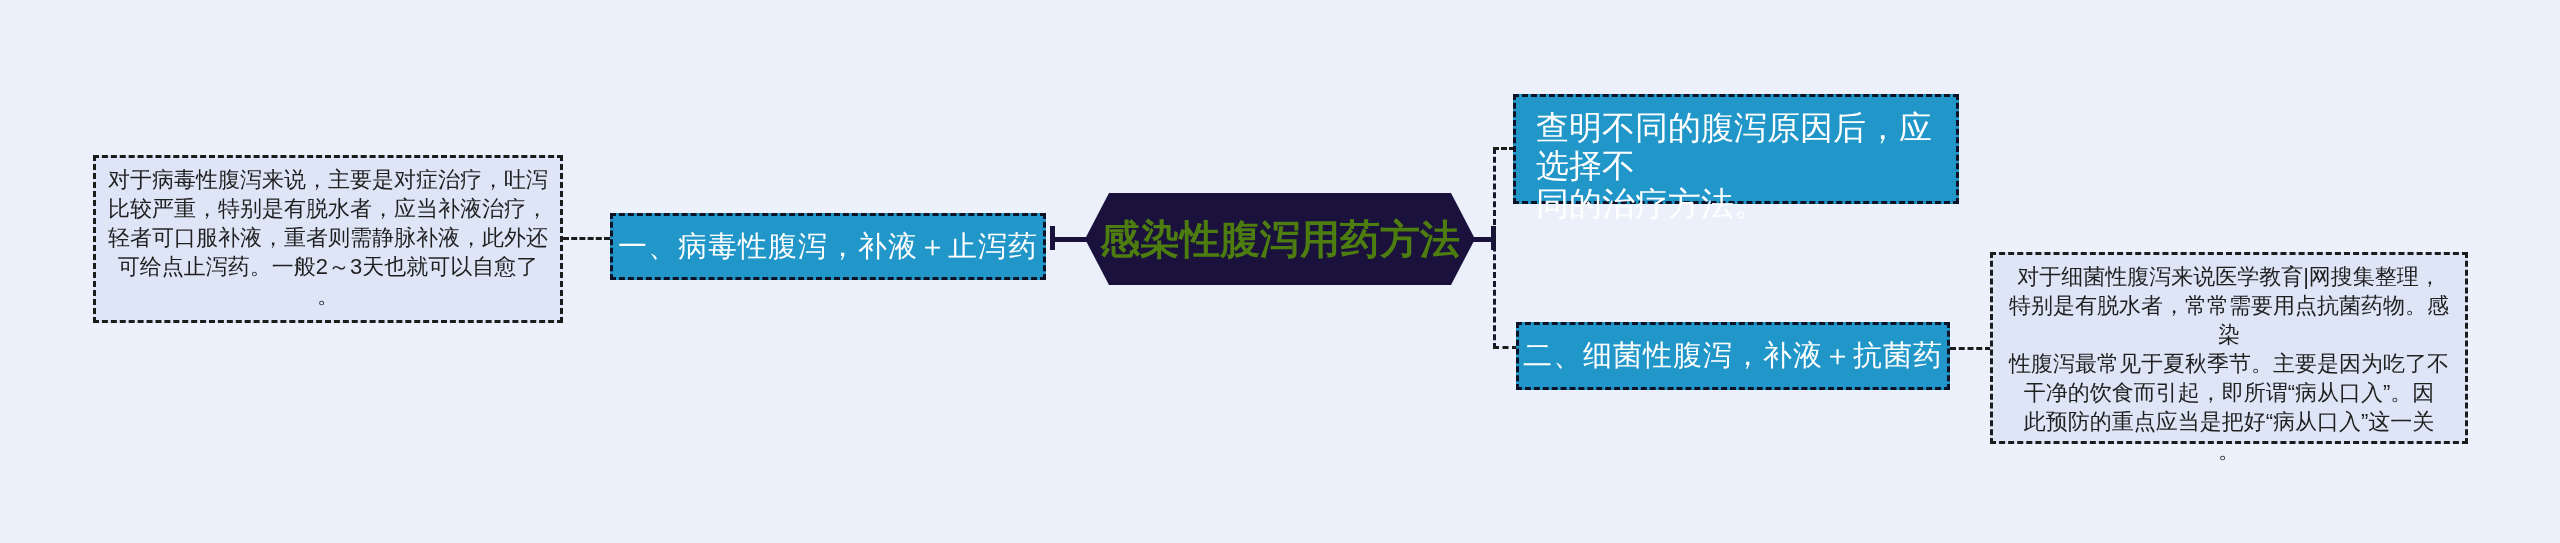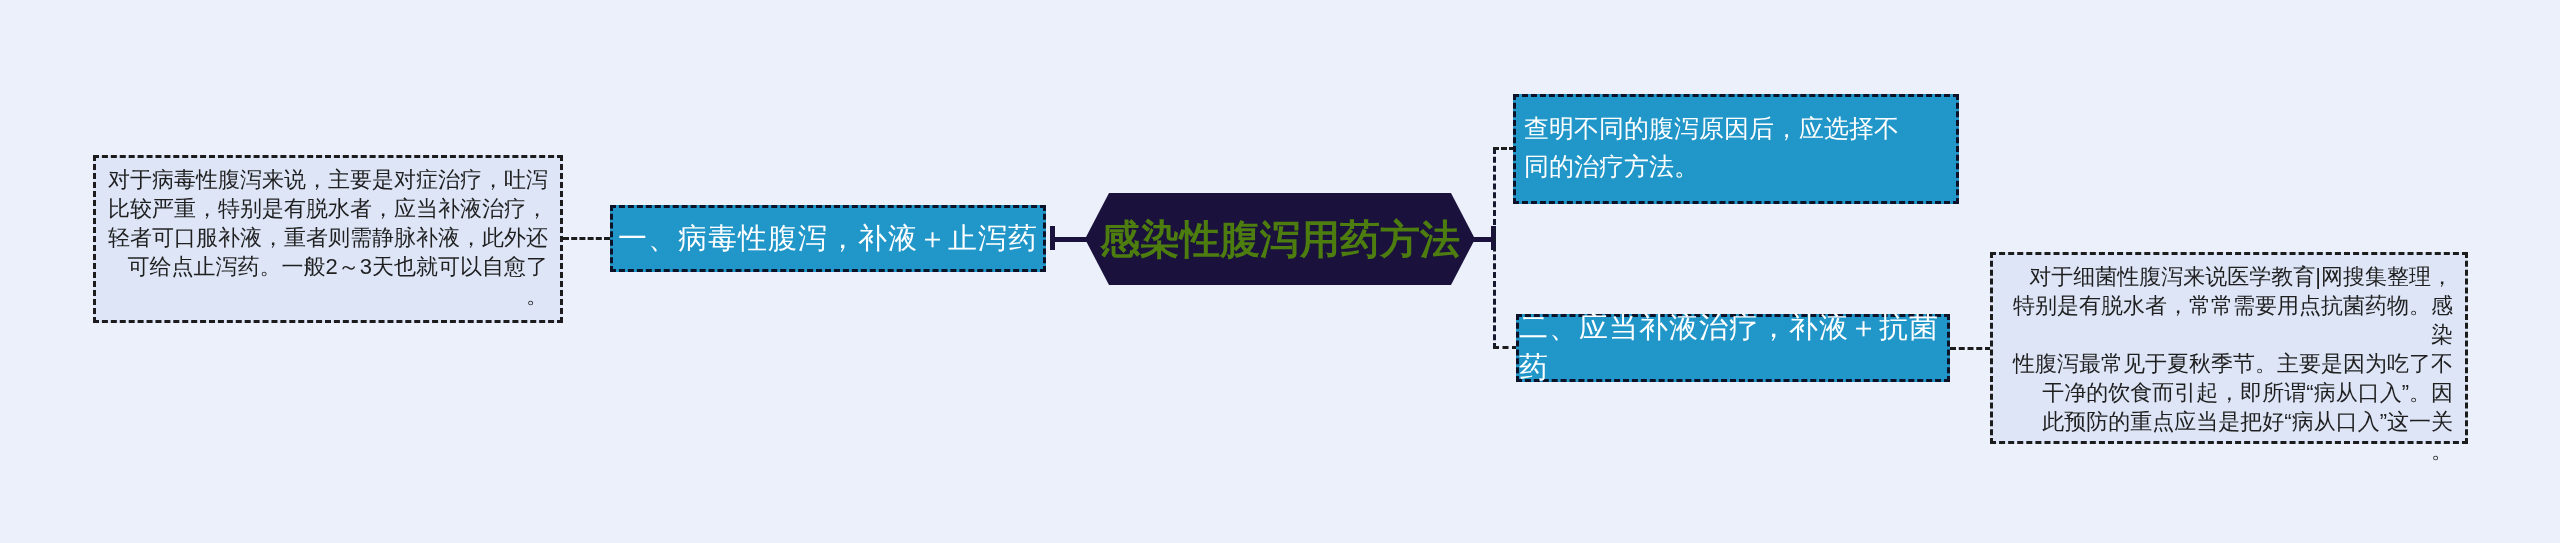--- a/index.html
+++ b/index.html
@@ -14,44 +14,45 @@
   .note{
     position:absolute;
     box-sizing:border-box;
     background:#dde5f7;
     border:3px dashed #1c1c1c;
     color:#1f1f1f;
     font-size:22px;
     line-height:29px;
     padding:7px 12px;
     white-space:pre-line;
-    text-align:right;
+    text-align:center;
   }
   
   .bluenode{
     position:absolute;
     box-sizing:border-box;
     background:#2196c8;
     border:3px dashed #0c1228;
     color:#ffffff;
     display:flex;
     align-items:center;
     justify-content:center;
     font-size:29px;
     letter-spacing:1px;
+    margin-top:8px;
   }
   .bluebox{
     position:absolute;
     box-sizing:border-box;
     background:#2196c8;
     border:3px dashed #0c1228;
     color:#ffffff;
-    font-size:25px;
+    font-size:33px;
     line-height:38px;
-    padding:12px 8px;
+    padding:12px 20px;
     white-space:pre-line;
     text-align:left;
   }
   
   .hexagon{
     position:absolute;
     left:1085px;top:193px;
     width:390px;height:92px;
     background:#1a113c;
     clip-path:polygon(0 50%,24px 0,calc(100% - 24px) 0,100% 50%,calc(100% - 24px) 100%,24px 100%);
@@ -109,21 +110,21 @@
   <div class="hline-solid" style="left:1472px;top:237px;width:23px;"></div>
   <div class="cap-solid" style="left:1491px;top:226px;"></div>
 
   <div class="vline-dashed" style="left:1493px;top:148px;height:201px;"></div>
   <div class="hline-dashed" style="left:1493px;top:147px;width:22px;"></div>
   <div class="hline-dashed" style="left:1493px;top:346px;width:25px;"></div>
 
   <div class="bluebox" style="left:1513px;top:94px;width:446px;height:110px;">查明不同的腹泻原因后，应选择不
 同的治疗方法。</div>
 
-  <div class="bluenode" style="left:1516px;top:314px;width:434px;height:68px;">二、应当补液治疗，补液＋抗菌药</div>
+  <div class="bluenode" style="left:1516px;top:314px;width:434px;height:68px;">二、细菌性腹泻，补液＋抗菌药</div>
 
   <div class="hline-dashed" style="left:1950px;top:347px;width:41px;"></div>
 
   <div class="note" style="left:1990px;top:252px;width:478px;height:192px;">对于细菌性腹泻来说医学教育|网搜集整理，
 特别是有脱水者，常常需要用点抗菌药物。感染
 性腹泻最常见于夏秋季节。主要是因为吃了不
 干净的饮食而引起，即所谓“病从口入”。因
 此预防的重点应当是把好“病从口入”这一关
 。</div>
 

